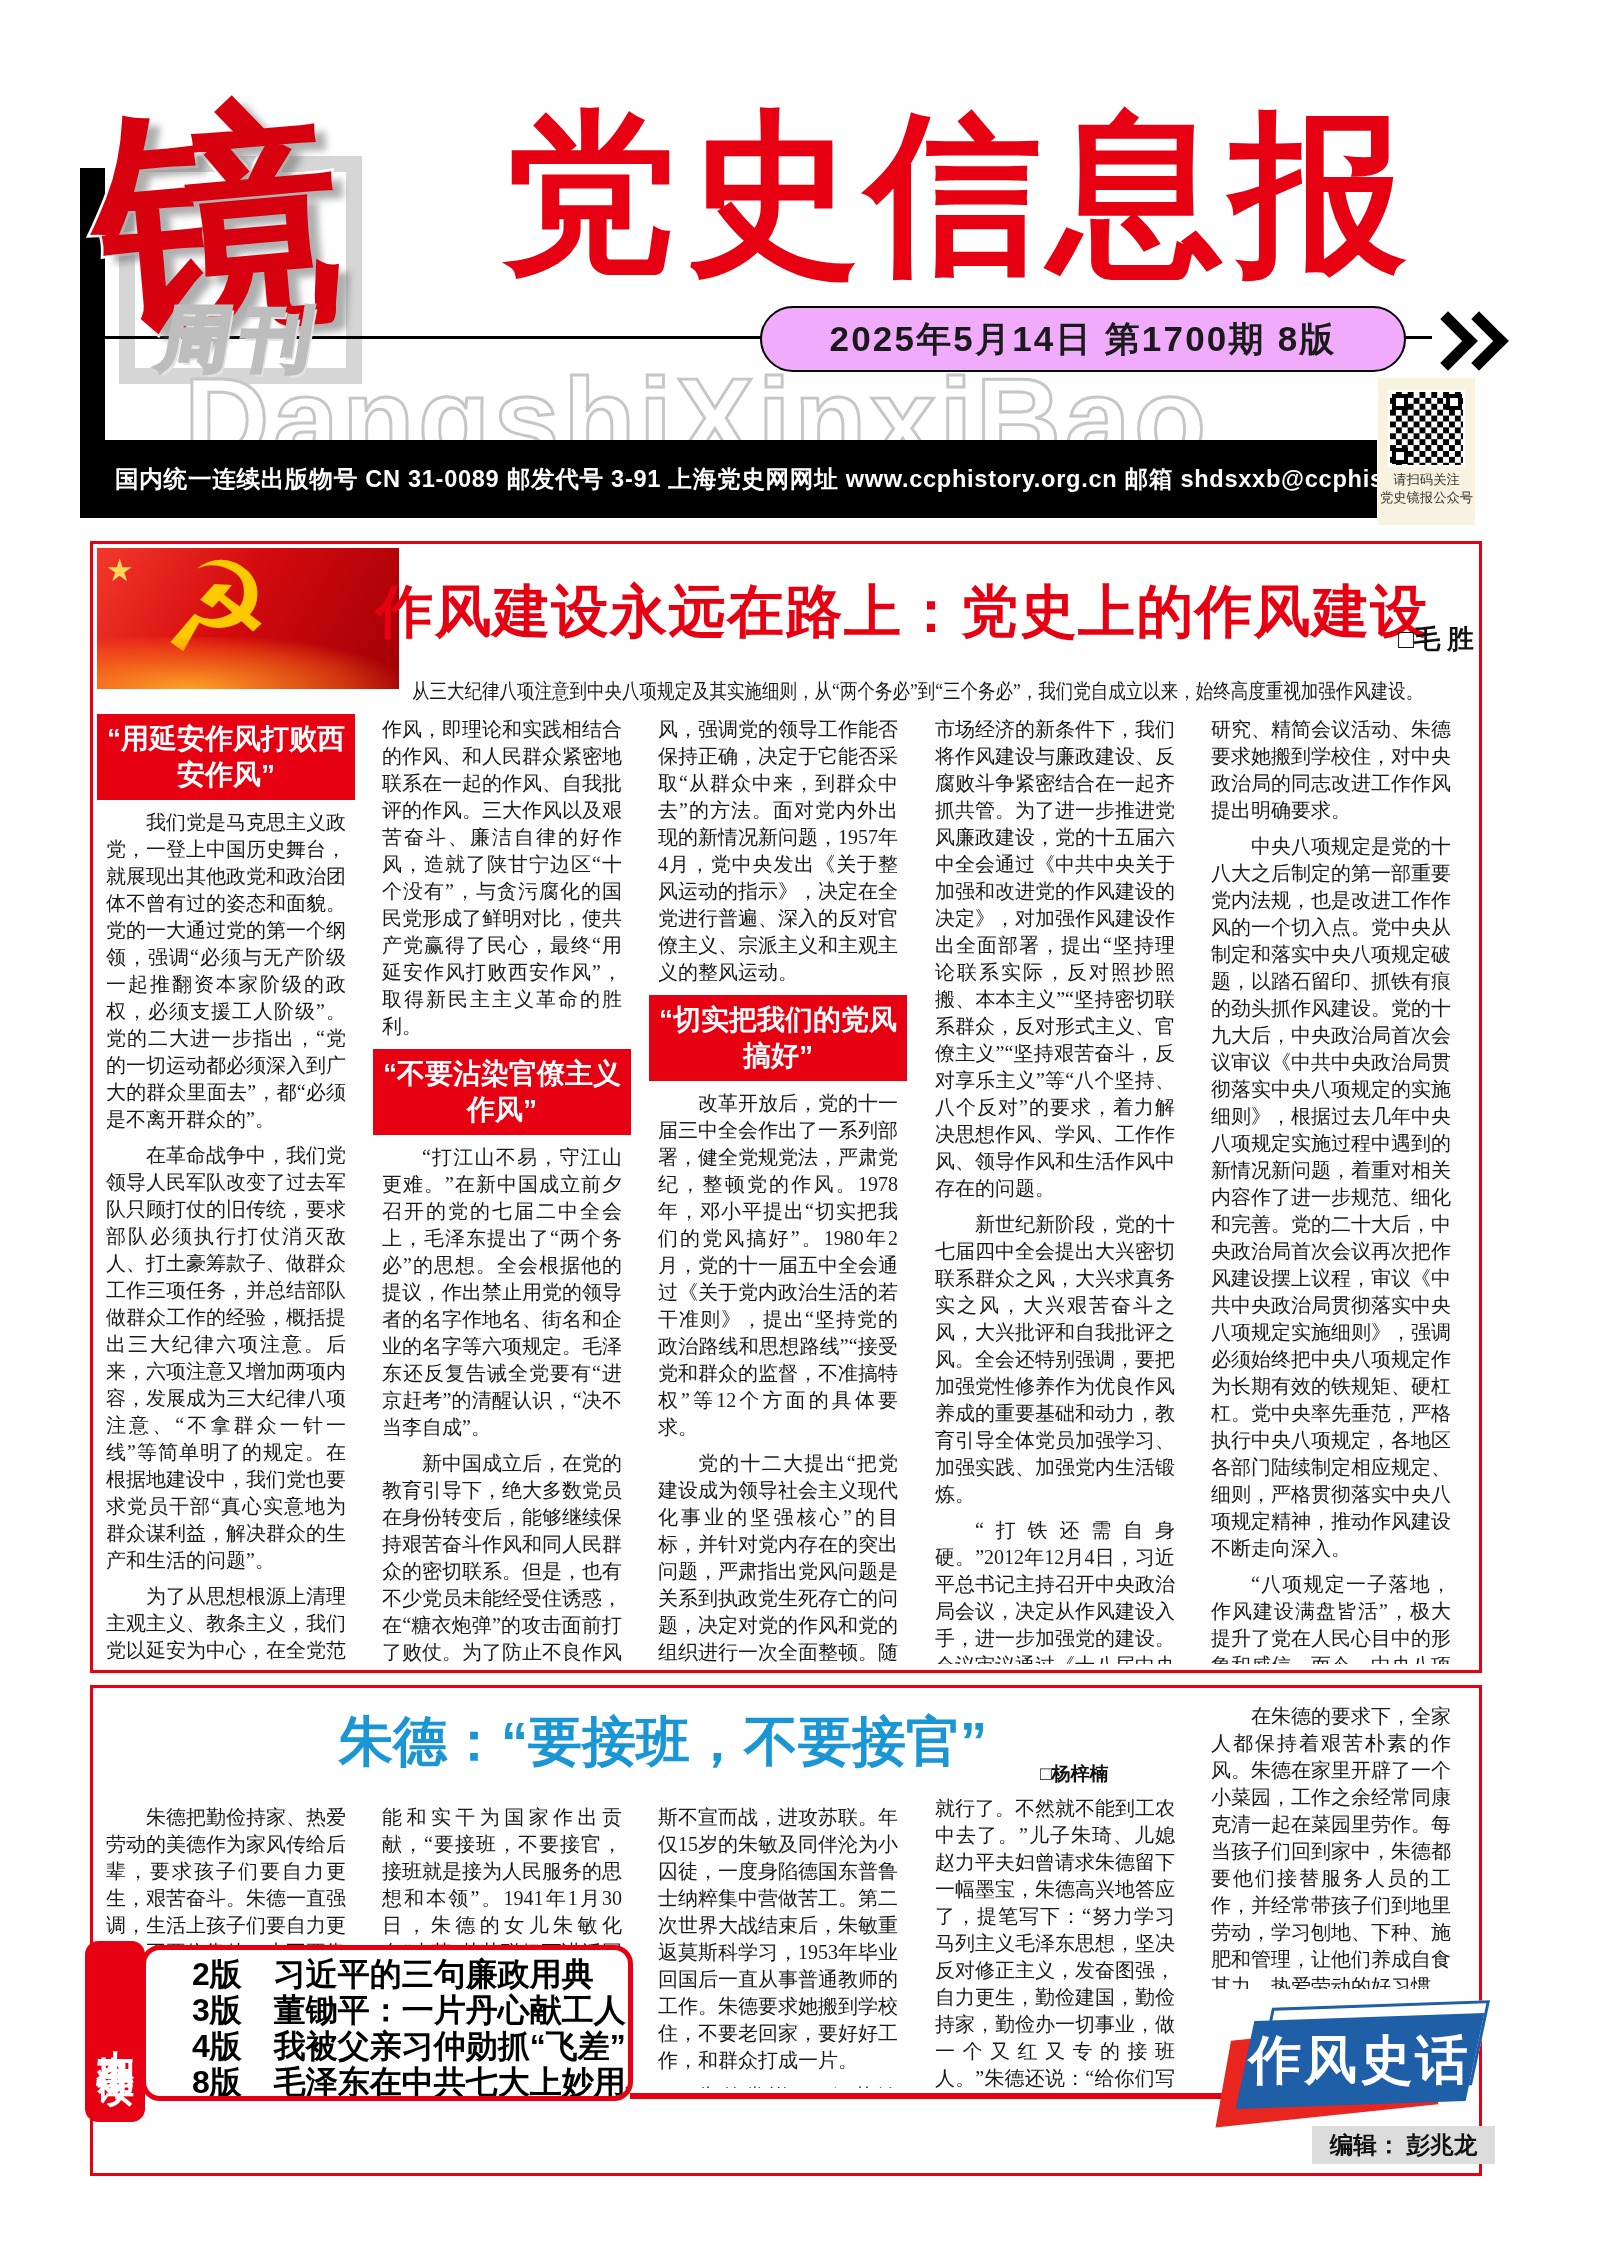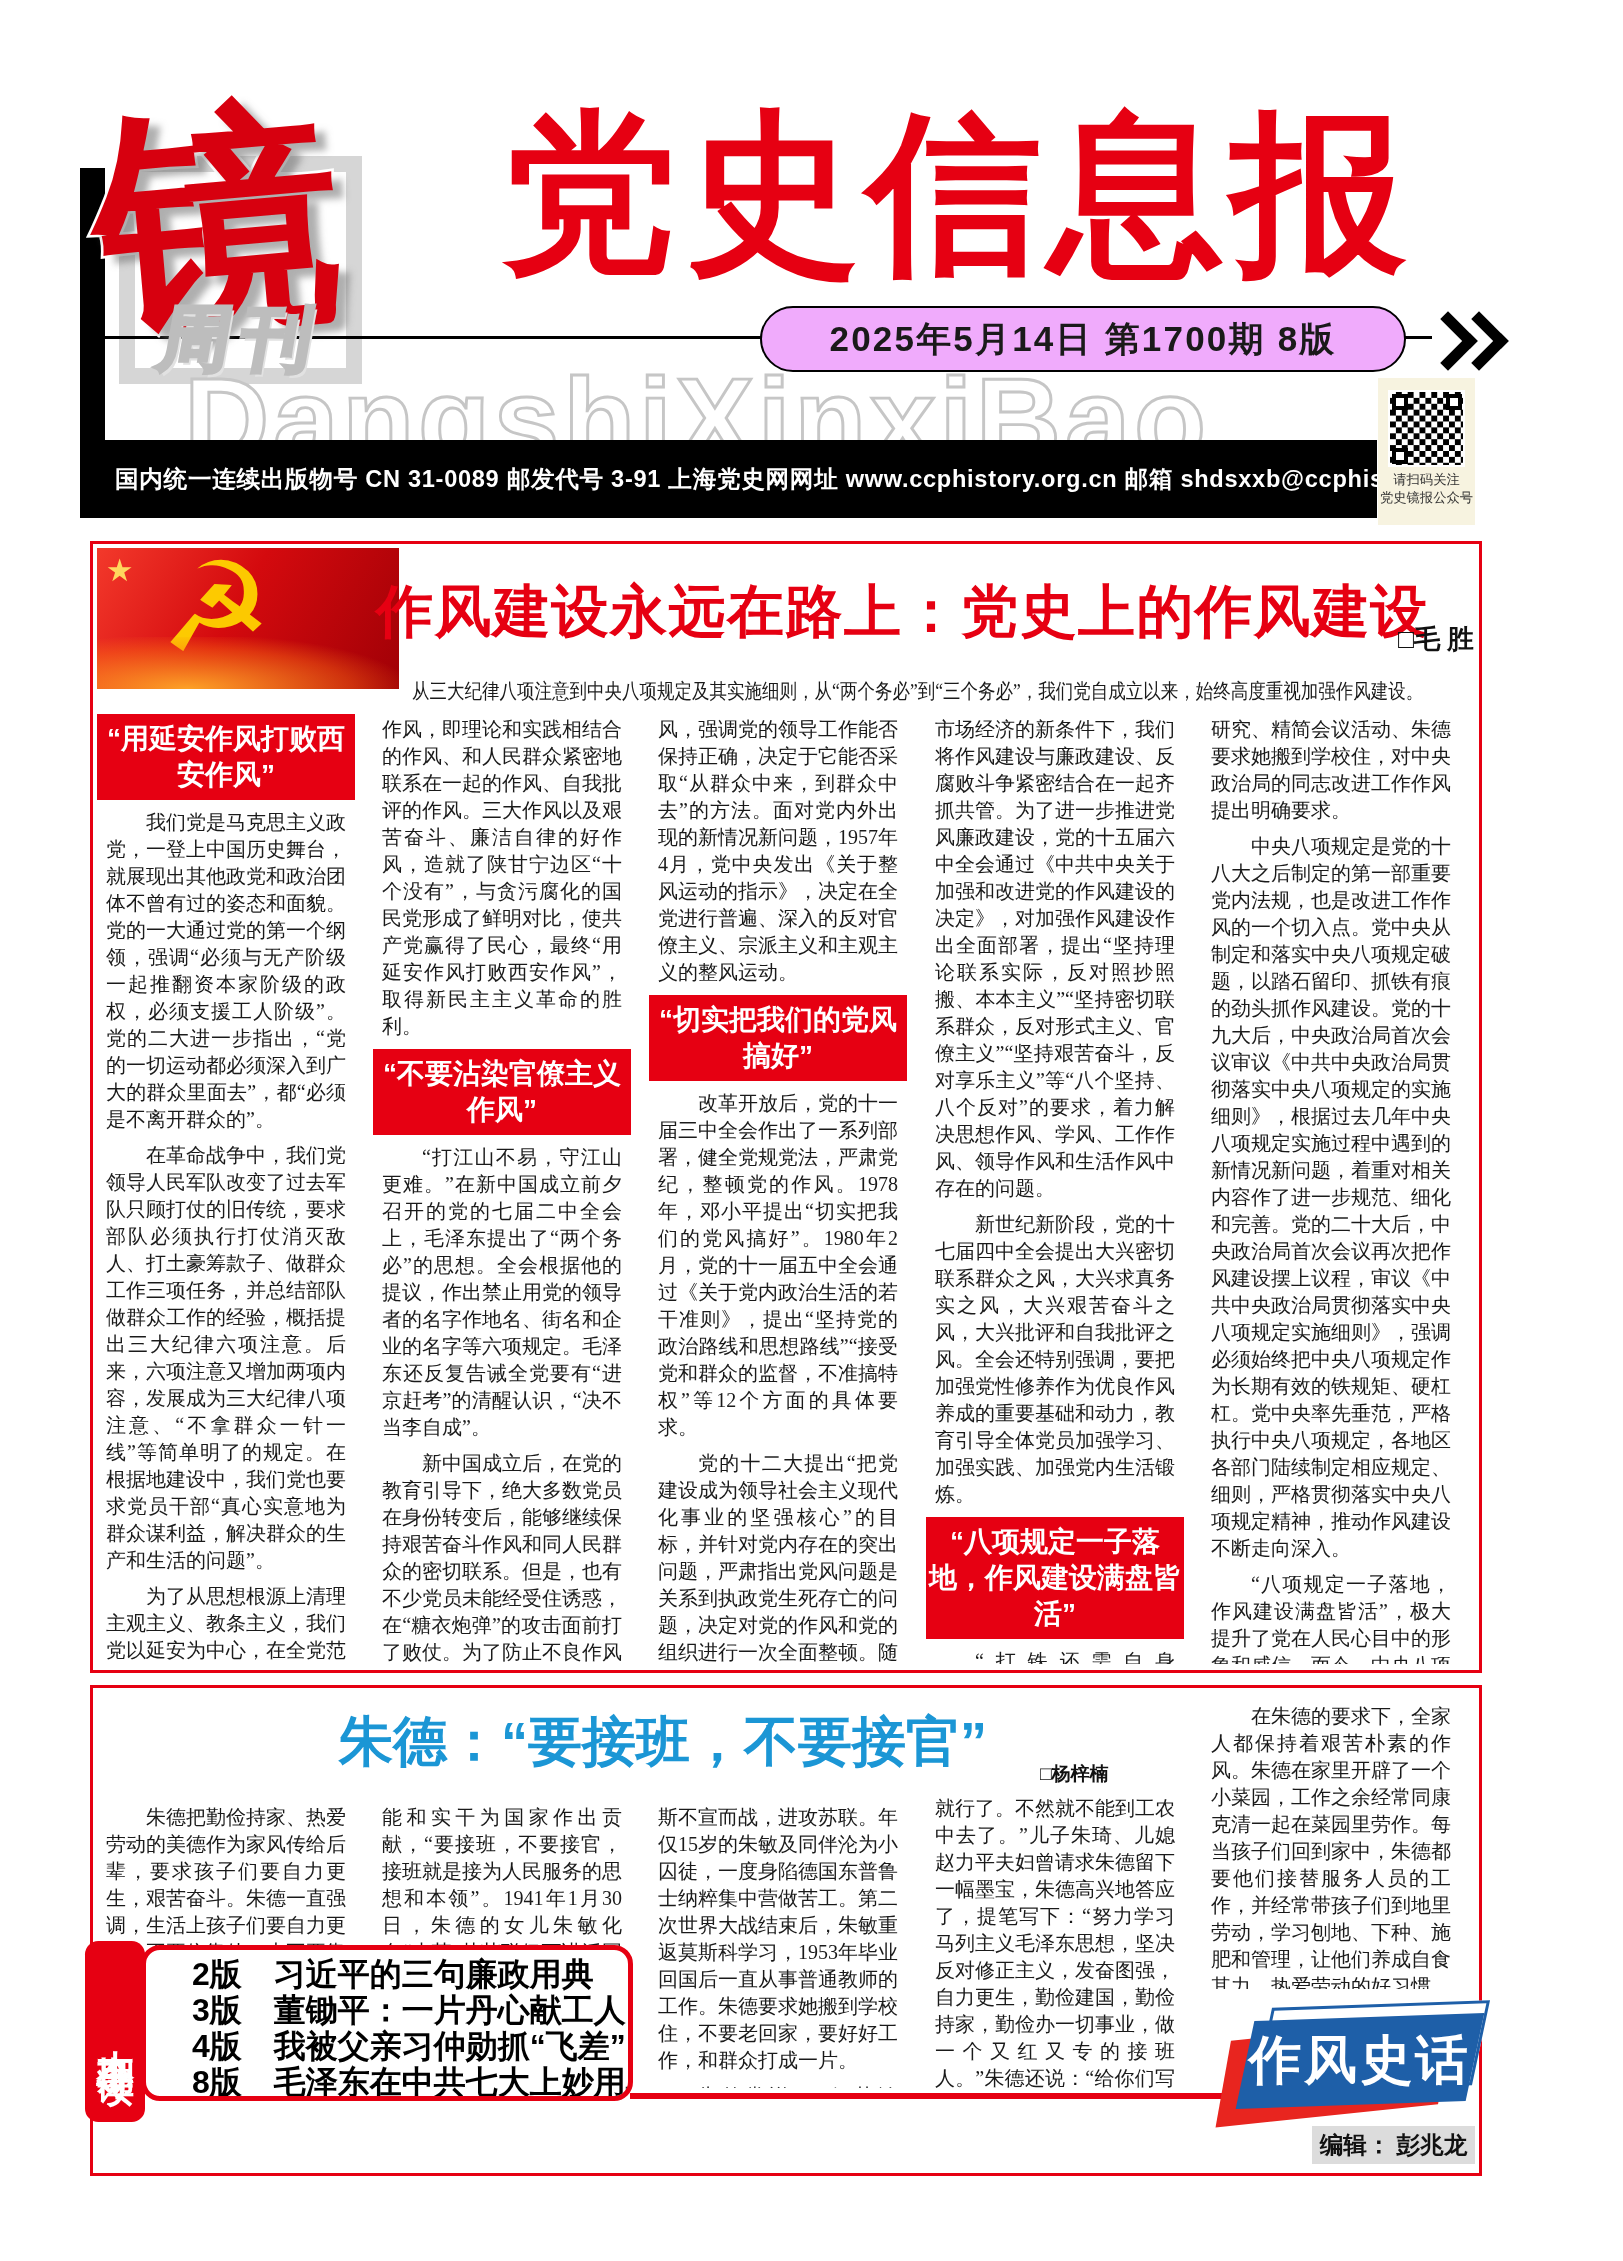--- a/index.html
+++ b/index.html
@@ -91,21 +91,21 @@
   
   .banner{left:1236px;top:2007px;width:247px;height:124px;}
   .banner-red{position:absolute;left:-11.8px;top:22px;width:221px;height:87px;background:#e8251f;
               transform:skew(-12deg,-4deg) rotate(-2deg);}
   .banner-blue-outline{position:absolute;left:26.5px;top:-2.9px;width:218px;height:85px;border:3.7px solid #1e5fa8;
                        background:#fff;transform:skew(-12deg,-2deg);box-sizing:border-box;}
   .banner-blue{position:absolute;left:8.8px;top:10.3px;width:230px;height:88px;background:#1e5fa8;
                transform:skew(-12deg,-2deg);display:flex;align-items:center;justify-content:center;}
   .banner-text{transform:skew(12deg,2deg);color:#fff;font-family:"Liberation Sans","DejaVu Sans",sans-serif;
                font-size:53px;font-weight:900;letter-spacing:2.9px;white-space:nowrap;}
-  .editor-strip{left:1312px;top:2126px;width:163px;height:38px;background:#dcdcdc;display:flex;align-items:center;
+  .editor-strip{left:1312px;top:2126px;width:183px;height:38px;background:#dcdcdc;display:flex;align-items:center;
                 justify-content:center;font-size:23.6px;font-weight:700;color:#111;white-space:nowrap;}
 </style>
 </head>
 <body>
 
 <div id="page">
 
   <div class="abs black-strip"></div>
   <div class="abs logo-frame"></div>
   <div class="abs watermark">DangshiXinxiBao</div>
@@ -154,21 +154,20 @@
     </div>
   <div class="abs col m2">
       <div class="para noind">风，强调党的领导工作能否保持正确，决定于它能否采取“从群众中来，到群众中去”的方法。面对党内外出现的新情况新问题，1957年4月，党中央发出《关于整风运动的指示》，决定在全党进行普遍、深入的反对官僚主义、宗派主义和主观主义的整风运动。</div>
       <div class="col-header">“切实把我们的党风搞好”</div>
       <div class="para">改革开放后，党的十一届三中全会作出了一系列部署，健全党规党法，严肃党纪，整顿党的作风。1978年，邓小平提出“切实把我们的党风搞好”。1980年2月，党的十一届五中全会通过《关于党内政治生活的若干准则》，提出“坚持党的政治路线和思想路线”“接受党和群众的监督，不准搞特权”等12个方面的具体要求。</div>
       <div class="para">党的十二大提出“把党建设成为领导社会主义现代化事业的坚强核心”的目标，并针对党内存在的突出问题，严肃指出党风问题是关系到执政党生死存亡的问题，决定对党的作风和党的组织进行一次全面整顿。随后，根据党的十二届二中全会《中共中央关于整党的决定》，全党分期分批开展了以统一思想、整顿作风、加强纪律、纯洁组织为基本任务的全面整党。</div>
     </div>
   <div class="abs col m3">
       <div class="para noind">市场经济的新条件下，我们将作风建设与廉政建设、反腐败斗争紧密结合在一起齐抓共管。为了进一步推进党风廉政建设，党的十五届六中全会通过《中共中央关于加强和改进党的作风建设的决定》，对加强作风建设作出全面部署，提出“坚持理论联系实际，反对照抄照搬、本本主义”“坚持密切联系群众，反对形式主义、官僚主义”“坚持艰苦奋斗，反对享乐主义”等“八个坚持、八个反对”的要求，着力解决思想作风、学风、工作作风、领导作风和生活作风中存在的问题。</div>
       <div class="para">新世纪新阶段，党的十七届四中全会提出大兴密切联系群众之风，大兴求真务实之风，大兴艰苦奋斗之风，大兴批评和自我批评之风。全会还特别强调，要把加强党性修养作为优良作风养成的重要基础和动力，教育引导全体党员加强学习、加强实践、加强党内生活锻炼。</div>
-      <div class="col-header">“八项规定一子落地，作风建设满盘皆活”</div>
       <div class="para">“打铁还需自身硬。”2012年12月4日，习近平总书记主持召开中央政治局会议，决定从作风建设入手，进一步加强党的建设。会议审议通过《十八届中央政治局关于改进工作作风、密切联系群众的八项规定》，从改进调查</div>
     </div>
   <div class="abs col m4">
       <div class="para noind">研究、精简会议活动、朱德要求她搬到学校住，对中央政治局的同志改进工作作风提出明确要求。</div>
       <div class="para">中央八项规定是党的十八大之后制定的第一部重要党内法规，也是改进工作作风的一个切入点。党中央从制定和落实中央八项规定破题，以踏石留印、抓铁有痕的劲头抓作风建设。党的十九大后，中央政治局首次会议审议《中共中央政治局贯彻落实中央八项规定的实施细则》，根据过去几年中央八项规定实施过程中遇到的新情况新问题，着重对相关内容作了进一步规范、细化和完善。党的二十大后，中央政治局首次会议再次把作风建设摆上议程，审议《中共中央政治局贯彻落实中央八项规定实施细则》，强调必须始终把中央八项规定作为长期有效的铁规矩、硬杠杠。党中央率先垂范，严格执行中央八项规定，各地区各部门陆续制定相应规定、细则，严格贯彻落实中央八项规定精神，推动作风建设不断走向深入。</div>
       <div class="para">“八项规定一子落地，作风建设满盘皆活”，极大提升了党在人民心目中的形象和威信。而今，中央八项规定已成为党的作风建设的代名词，成为新时代中国共产党人的一张“金色名片”。</div>
     </div>
 
   <div class="abs second-box"></div>
   <div class="abs second-headline">朱德：“要接班，不要接官”</div>

